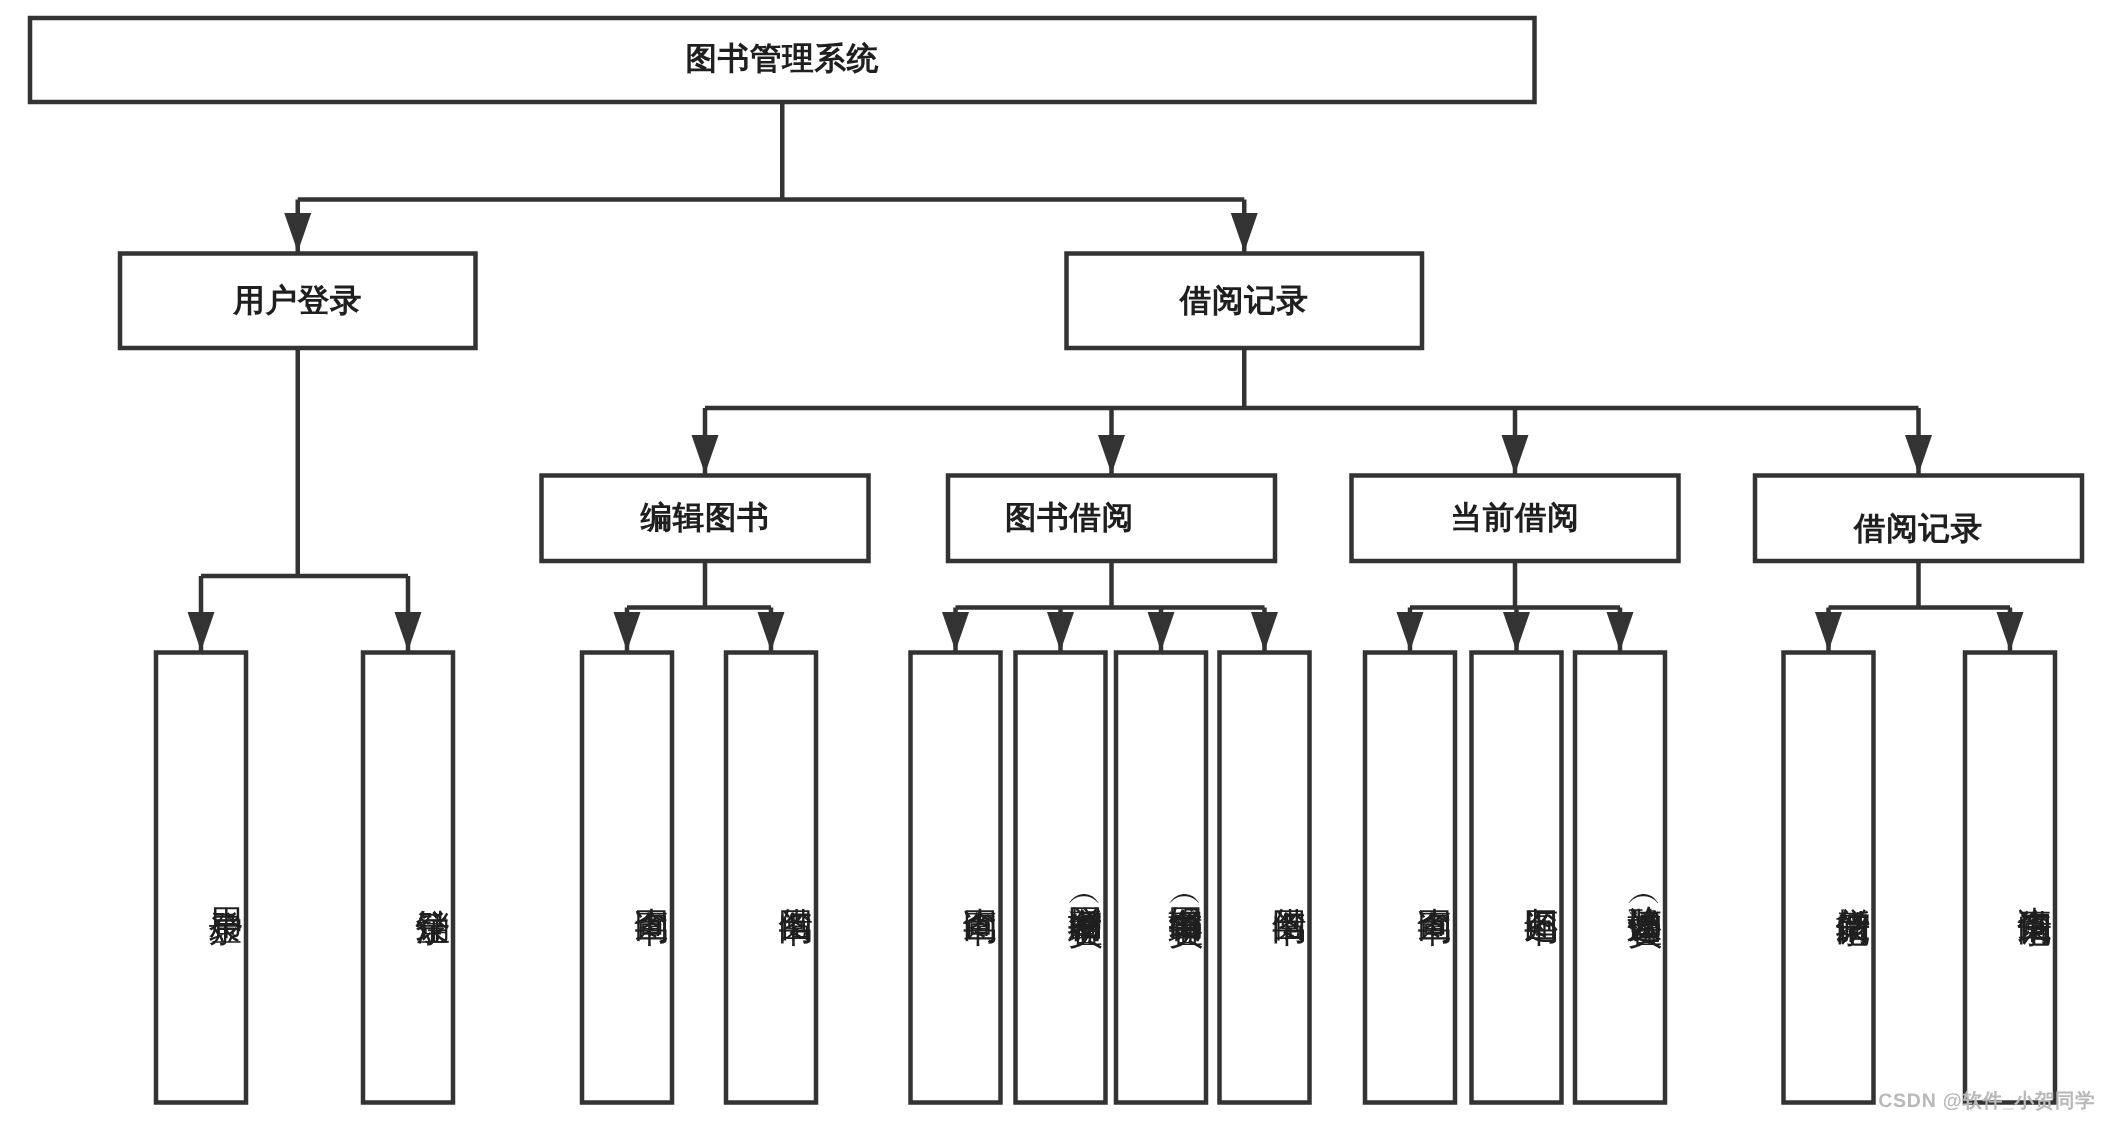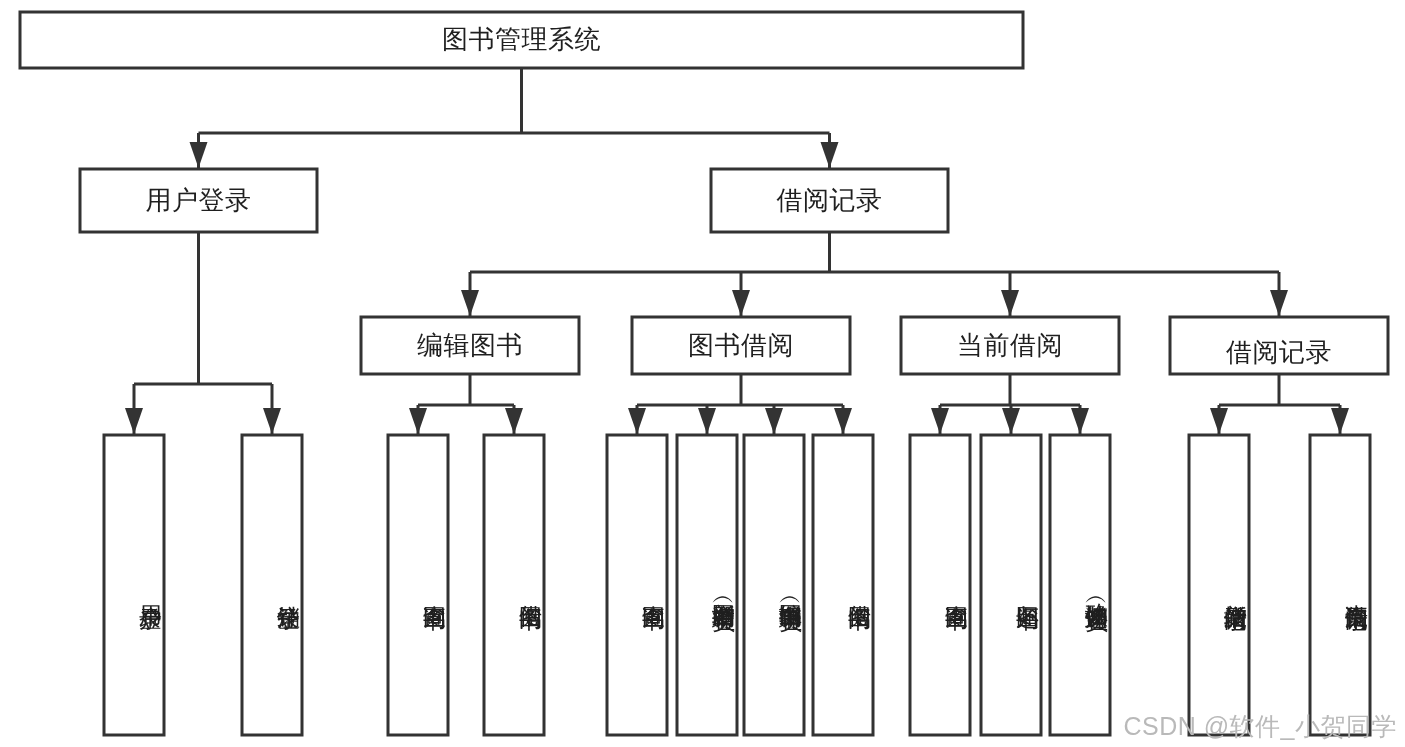--- a/index.html
+++ b/index.html
@@ -37,47 +37,49 @@
   .arrow-head {
     fill: #333333;
     stroke: none;
   }
   .node-label-h {
     position: absolute;
     display: flex;
     align-items: center;
     justify-content: center;
     color: #1f1f1f;
-    font-size: 26px;
+    font-size: 21px;
     line-height: 1.2;
     letter-spacing: 0.5px;
     white-space: nowrap;
     pointer-events: none;
+    font-weight: bold;
   }
   .node-label-v {
     position: absolute;
     display: flex;
     align-items: flex-start;
     justify-content: center;
     color: #1f1f1f;
     font-size: 23px;
     line-height: 1.16;
     letter-spacing: 1px;
     writing-mode: vertical-rl;
     text-orientation: upright;
     pointer-events: none;
   }
   .watermark {
     position: absolute;
     right: 8px;
     bottom: 4px;
     color: #b9b9b9;
-    font-size: 25px;
+    font-size: 13px;
     letter-spacing: 0.5px;
     white-space: nowrap;
+    font-weight: bold;
   }
 </style>
 </head>
 <body>
 
 <div id="stage">
 
   <svg id="diagram-svg" viewBox="0 0 1405 747">
     <g id="connectors">
         <line x1="521.5" y1="68" x2="521.5" y2="133" class="connector"></line>
@@ -155,21 +157,21 @@
         <rect x="1189" y="435" width="60" height="300" class="node-box"></rect>
         <rect x="1310" y="435" width="60" height="300" class="node-box"></rect>
       </g>
   </svg>
 
   <div id="labels">
       <div class="node-label-h" style="left: 20px; top: 12px; width: 1003px; height: 56px;">图书管理系统</div>
       <div class="node-label-h" style="left: 80px; top: 169px; width: 237px; height: 63px;">用户登录</div>
       <div class="node-label-h" style="left: 711px; top: 169px; width: 237px; height: 63px;">借阅记录</div>
       <div class="node-label-h" style="left: 361px; top: 317px; width: 218px; height: 57px;">编辑图书</div>
-      <div class="node-label-h" style="left: 632px; top: 317px; width: 218px; height: 57px;">图书借阅</div>
+      <div class="node-label-h" style="left: 604px; top: 317px; width: 218px; height: 57px;">图书借阅</div>
       <div class="node-label-h" style="left: 901px; top: 317px; width: 218px; height: 57px;">当前借阅</div>
       <div class="node-label-h" style="left: 1170px; top: 317px; width: 218px; height: 72px;">借阅记录</div>
       <div class="node-label-v" style="left: 104px; top: 449px; width: 60px; height: 280px;">用户登录</div>
       <div class="node-label-v" style="left: 242px; top: 449px; width: 60px; height: 280px;">注销登录</div>
       <div class="node-label-v" style="left: 388px; top: 449px; width: 60px; height: 280px;">查询图书</div>
       <div class="node-label-v" style="left: 484px; top: 449px; width: 60px; height: 280px;">借阅图书</div>
       <div class="node-label-v" style="left: 607px; top: 449px; width: 60px; height: 280px;">查询图书</div>
       <div class="node-label-v" style="left: 677px; top: 449px; width: 60px; height: 280px;">新增图书（管理员）</div>
       <div class="node-label-v" style="left: 744px; top: 449px; width: 60px; height: 280px;">编辑图书（管理员）</div>
       <div class="node-label-v" style="left: 813px; top: 449px; width: 60px; height: 280px;">借阅图书</div>

